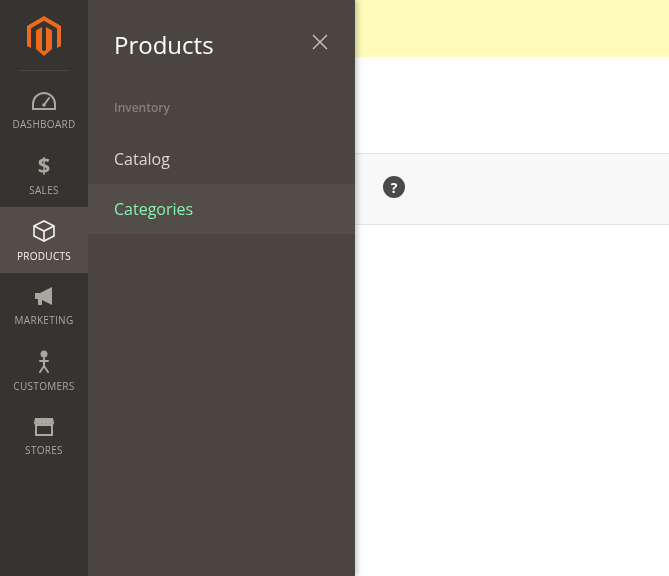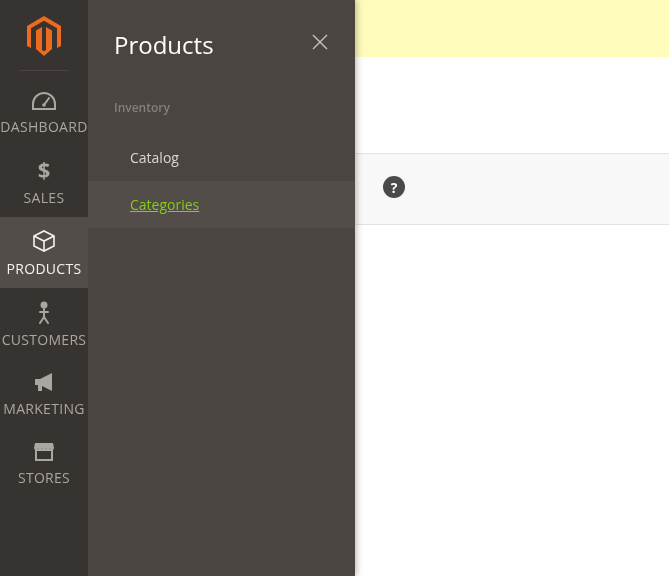--- a/index.html
+++ b/index.html
@@ -38,21 +38,21 @@
       justify-content: center;
       padding: 12px 0 10px 0;
       cursor: pointer;
       color: #aaa6a0;
     }
     .nav-item.active {
       background: #524d49;
       color: #f7f3eb;
     }
     .nav-label {
-      font-size: 14px;
+      font-size: 10px;
       letter-spacing: 0.3px;
       margin-top: 6px;
       text-align: center;
     }
     .icon-svg { display: block; }
 
     .flyout {
       position: absolute;
       left: 88px; top: 0;
       width: 267px; height: 576px;
@@ -76,29 +76,28 @@
       color: #c2beb8;
       padding: 4px;
     }
     .section-label {
       font-size: 12px;
       font-weight: 600;
       color: #857f78;
       padding: 14px 26px 18px 26px;
     }
     .menu-item {
-      font-size: 14px;
+      font-size: 16px;
       color: #dbd6cf;
-      padding: 14px 42px;
+      padding: 14px 26px;
       cursor: pointer;
     }
     .menu-item.selected {
       background: #524d49;
-      color: #84cc16;
-      text-decoration: underline;
+      color: #86efac;
     }
 
     .main {
       position: absolute;
       left: 355px; top: 0; right: 0; bottom: 0;
       background: #fff;
     }
     .banner {
       position: absolute;
       left: 0; right: 0; top: 0;
@@ -157,33 +156,33 @@
 
   <div class="nav-item active">
     <svg class="icon-svg" width="24" height="24" viewBox="0 0 24 24">
       <path d="M12 2 L22 7 L22 17 L12 22 L2 17 L2 7 Z" fill="none" stroke="#f7f3eb" stroke-width="1.6"></path>
       <path d="M2 7 L12 12 L22 7 M12 12 L12 22" fill="none" stroke="#f7f3eb" stroke-width="1.6"></path>
     </svg>
     <span class="nav-label">PRODUCTS</span>
   </div>
 
   <div class="nav-item">
+    <svg class="icon-svg" width="24" height="22" viewBox="0 0 24 22">
+      <path d="M3 8 L3 14 L8 14 L20 20 L20 2 L8 8 Z" fill="#aaa6a0"></path>
+      <rect x="6" y="14" width="4" height="6" fill="#aaa6a0"></rect>
+    </svg>
+    <span class="nav-label">MARKETING</span>
+  </div>
+
+  <div class="nav-item">
     <svg class="icon-svg" width="18" height="24" viewBox="0 0 18 24">
       <circle cx="9" cy="5" r="3.5" fill="#aaa6a0"></circle>
       <path d="M9 9 L9 17 M5 12 L13 12 M9 17 L5 23 M9 17 L13 23" stroke="#aaa6a0" stroke-width="2" stroke-linecap="round" fill="none"></path>
     </svg>
     <span class="nav-label">CUSTOMERS</span>
-  </div>
-
-  <div class="nav-item">
-    <svg class="icon-svg" width="24" height="22" viewBox="0 0 24 22">
-      <path d="M3 8 L3 14 L8 14 L20 20 L20 2 L8 8 Z" fill="#aaa6a0"></path>
-      <rect x="6" y="14" width="4" height="6" fill="#aaa6a0"></rect>
-    </svg>
-    <span class="nav-label">MARKETING</span>
   </div>
 
 
 
   <div class="nav-item">
     <svg class="icon-svg" width="24" height="22" viewBox="0 0 24 22">
       <path d="M3 3 L21 3 L22 8 A2 2 0 0 1 18 8 A2 2 0 0 1 14 8 A2 2 0 0 1 10 8 A2 2 0 0 1 6 8 A2 2 0 0 1 2 8 Z" fill="#aaa6a0"></path>
       <rect x="4" y="10" width="16" height="10" fill="none" stroke="#aaa6a0" stroke-width="2"></rect>
     </svg>
     <span class="nav-label">STORES</span>

